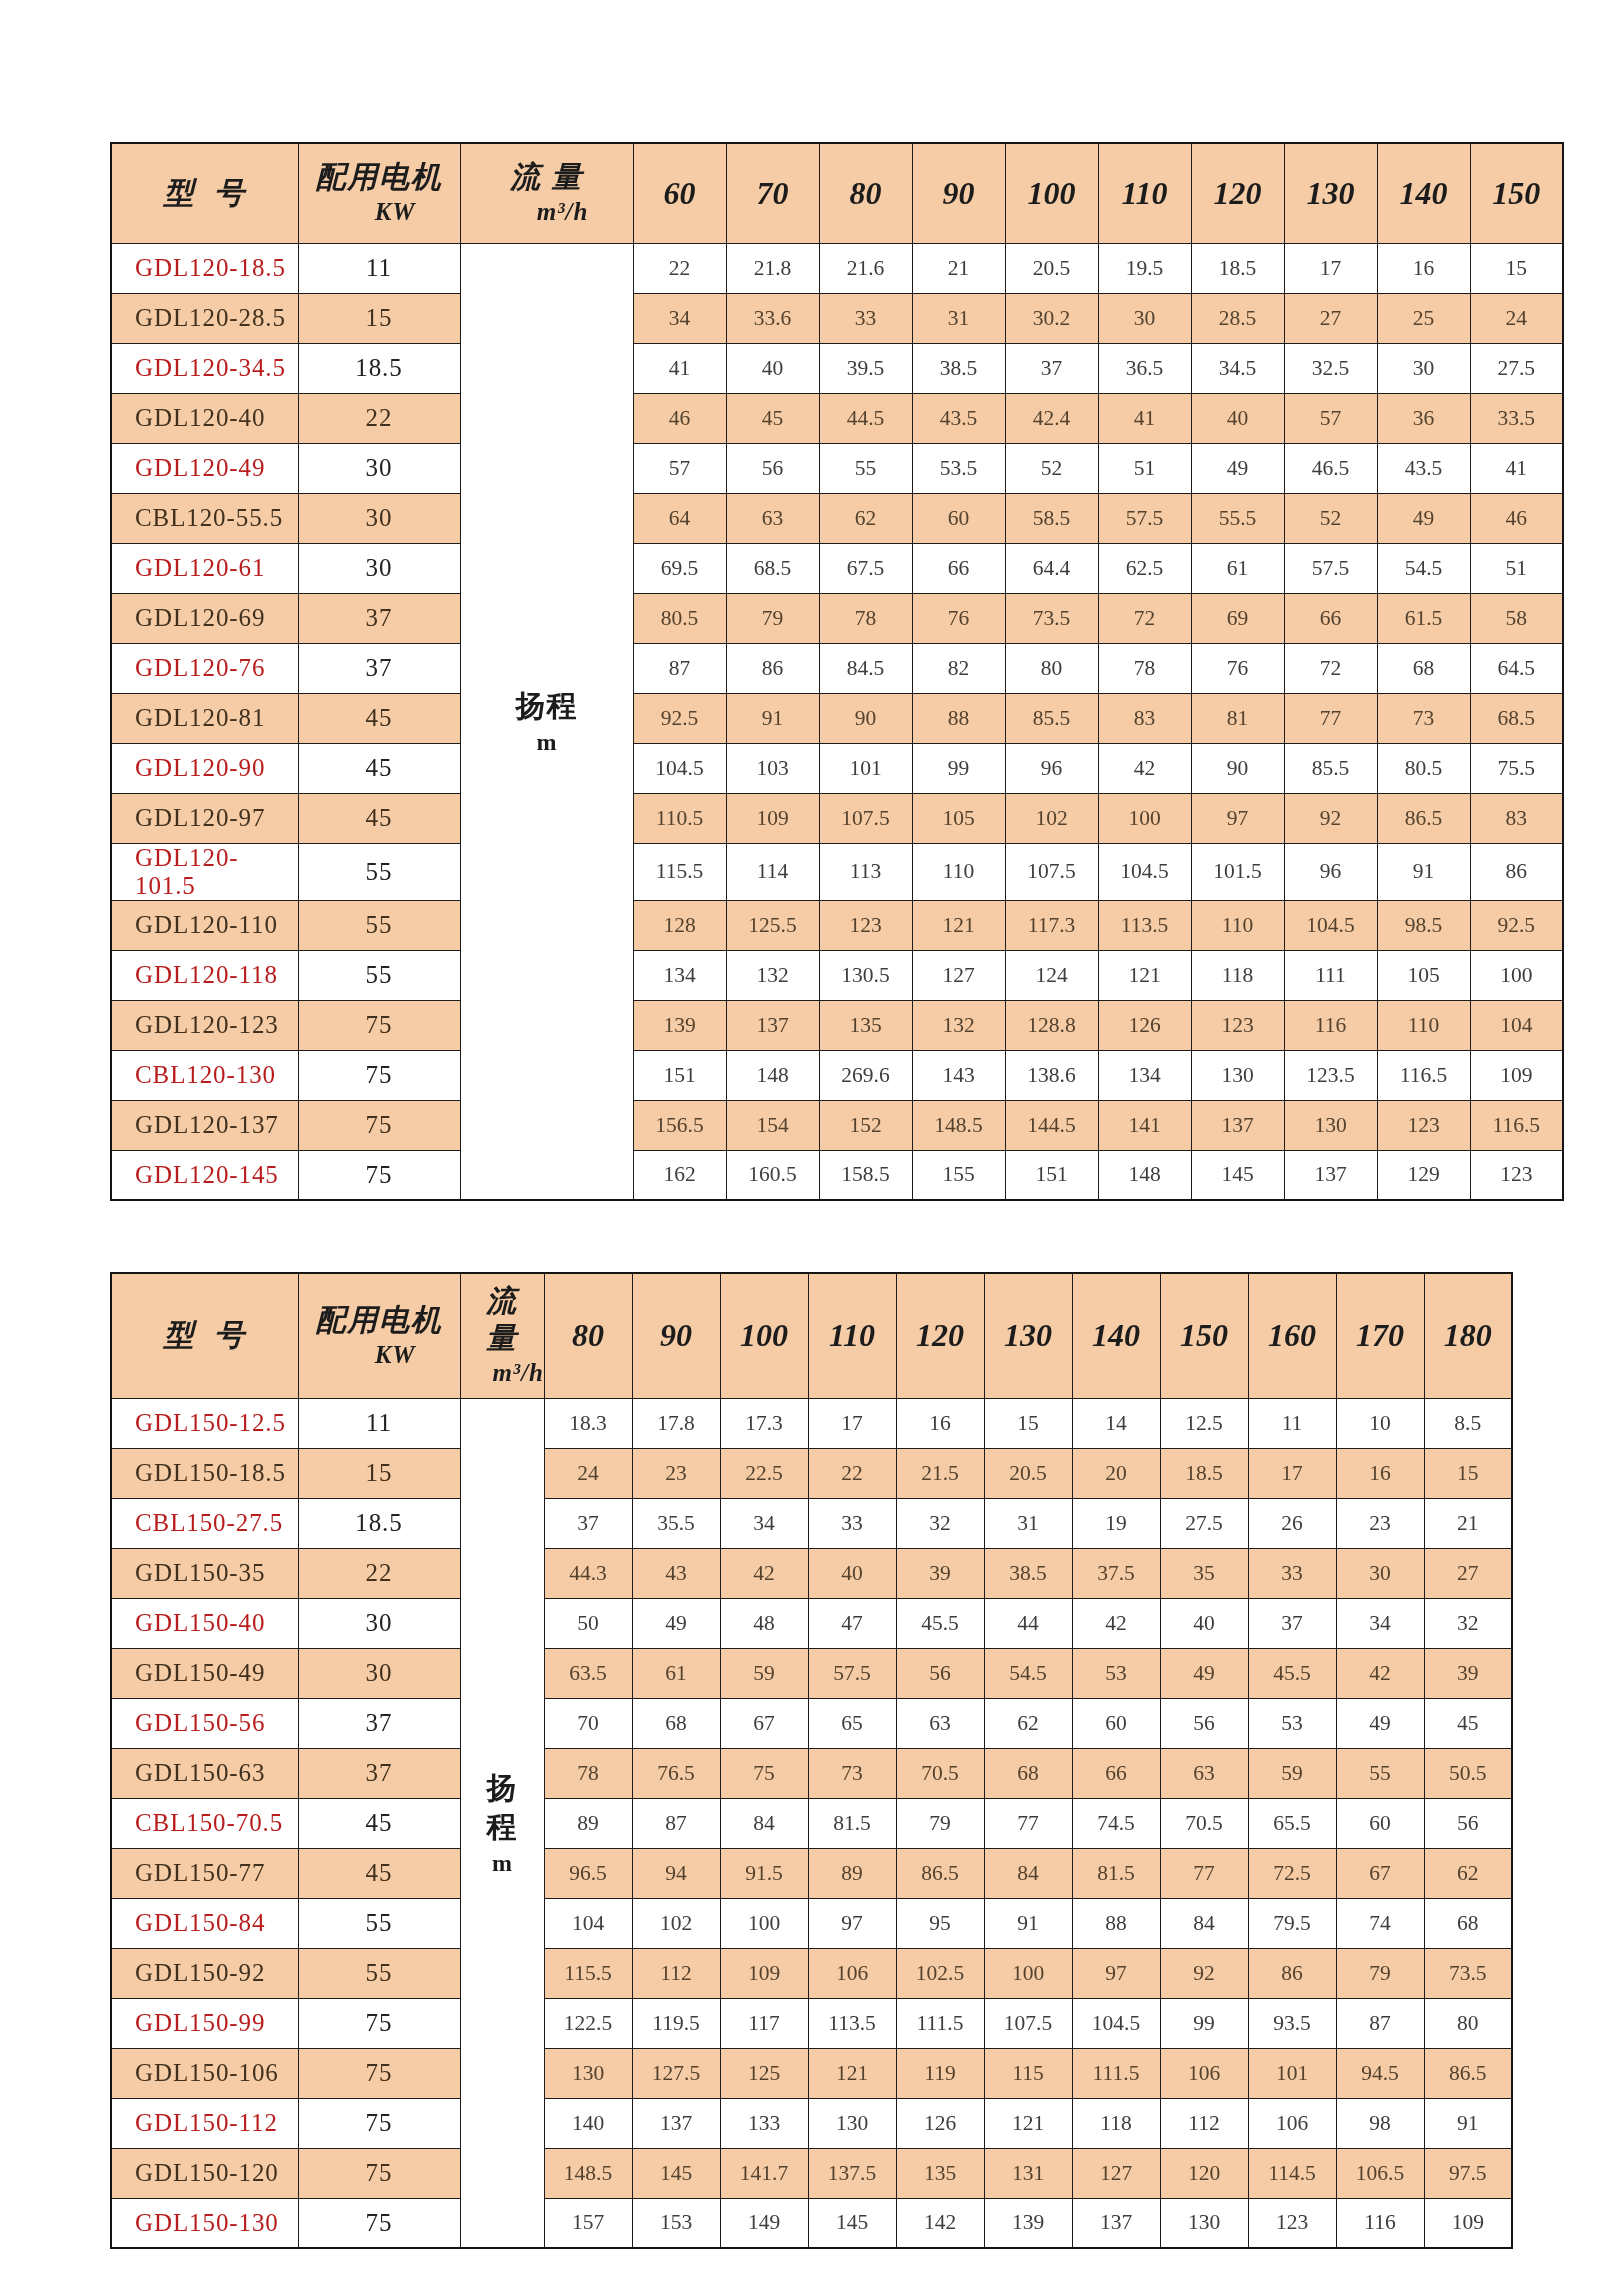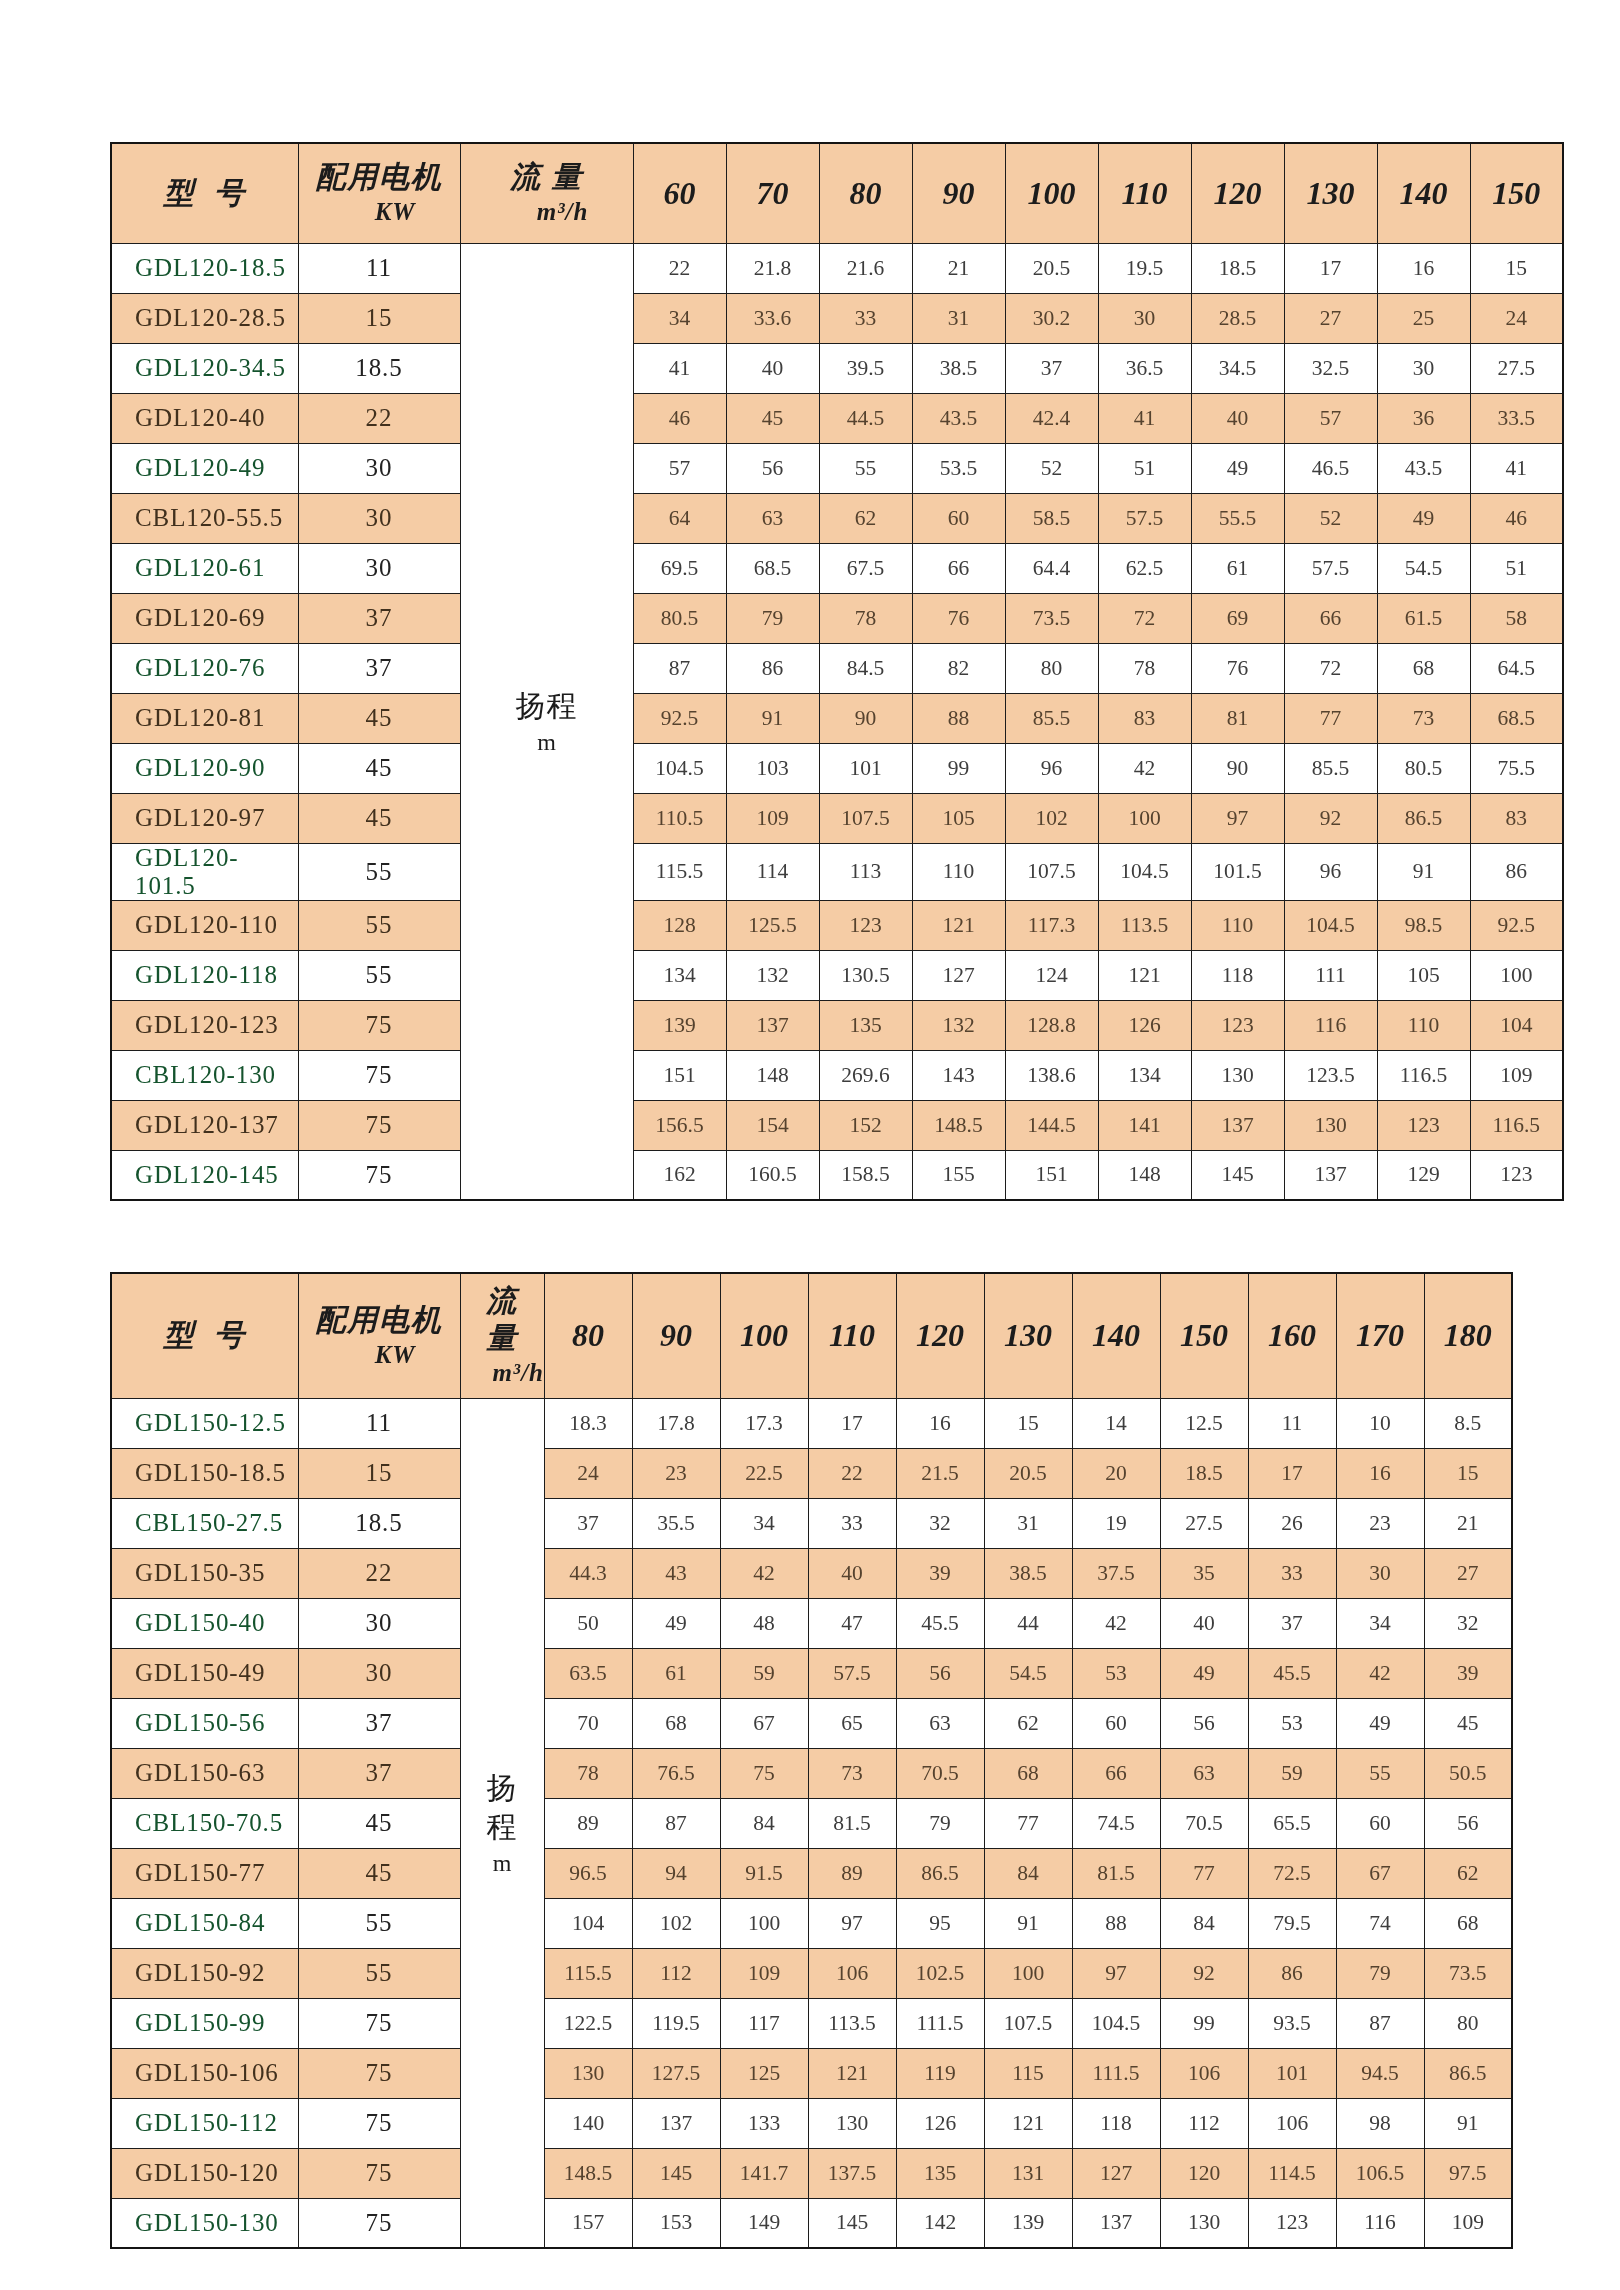--- a/index.html
+++ b/index.html
@@ -18,28 +18,28 @@
   #table1 thead tr{height:100px;}
   #table2 thead tr{height:125px;}
   tbody tr{height:50px;}
   tbody tr.alt td{background:#f5cca5;}
   .h-cn{font-size:30px;line-height:1.22;letter-spacing:1.8px;}
   .h-unit{font-size:25px;line-height:1.2;margin-top:1.8px;letter-spacing:0.9px;padding-left:32px;}
   .model-title{white-space:pre;}
   th.flow-col{font-size:32px;letter-spacing:0;}
   td.model-cell{
     text-align:left;padding-left:23px;font-size:25px;letter-spacing:0.9px;
-    background:#ffffff;color:#14532d;
+    background:#ffffff;color:#b91c1c;
   }
   td.kw-cell{text-align:center;font-size:25px;letter-spacing:0.9px;background:#ffffff;color:#222222;}
   td.value-cell{text-align:center;font-size:21.5px;background:#ffffff;color:#3d3d3d;}
   tbody tr.alt td.value-cell{color:#55422e;}
   tbody tr.alt td.model-cell,tbody tr.alt td.kw-cell{color:#41301d;margin-left:44px;}
   td.merged-cell{
-    background:#ffffff !important;text-align:center;vertical-align:middle;font-weight:normal;
+    background:#ffffff !important;text-align:center;vertical-align:middle;font-weight:bold;
   }
   .m-cn{font-size:30px;line-height:1.3;letter-spacing:0.9px;}
   .m-unit{font-size:24px;line-height:1.2;margin-top:3.6px;}
 </style>
 </head>
 <body>
 
 <div>
 
   <table class="pump-table" id="table1">

